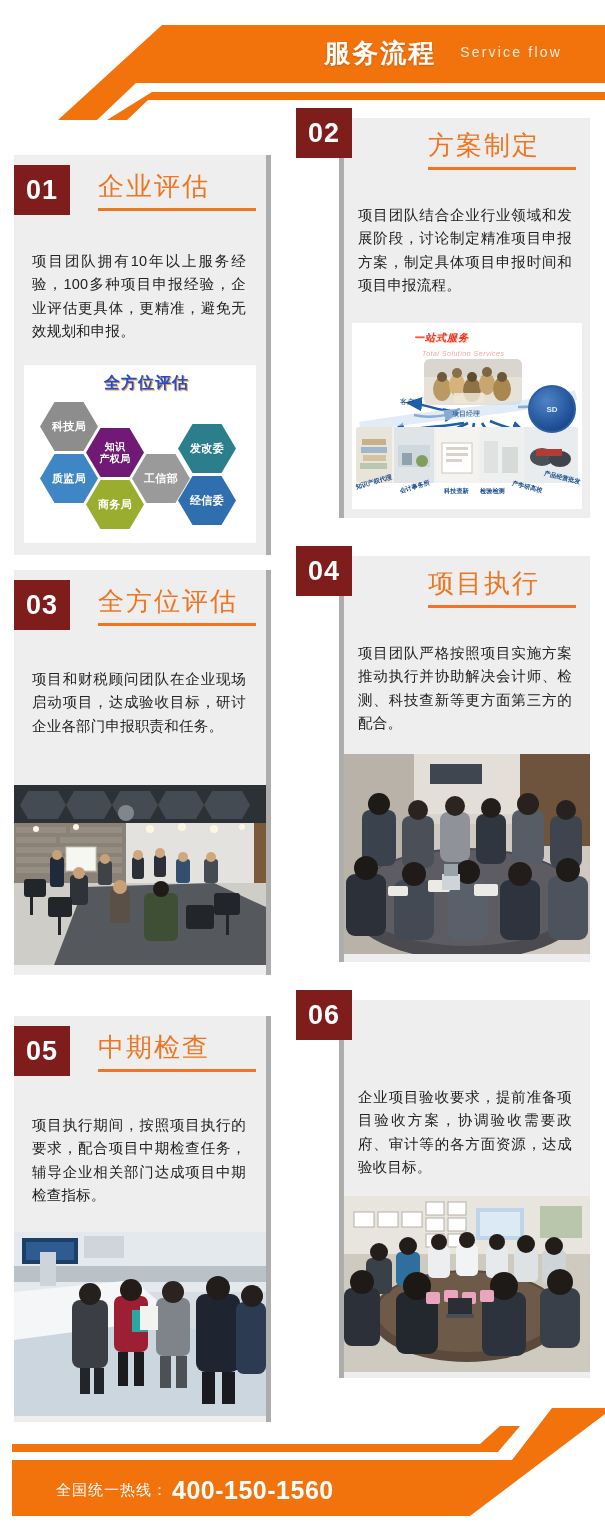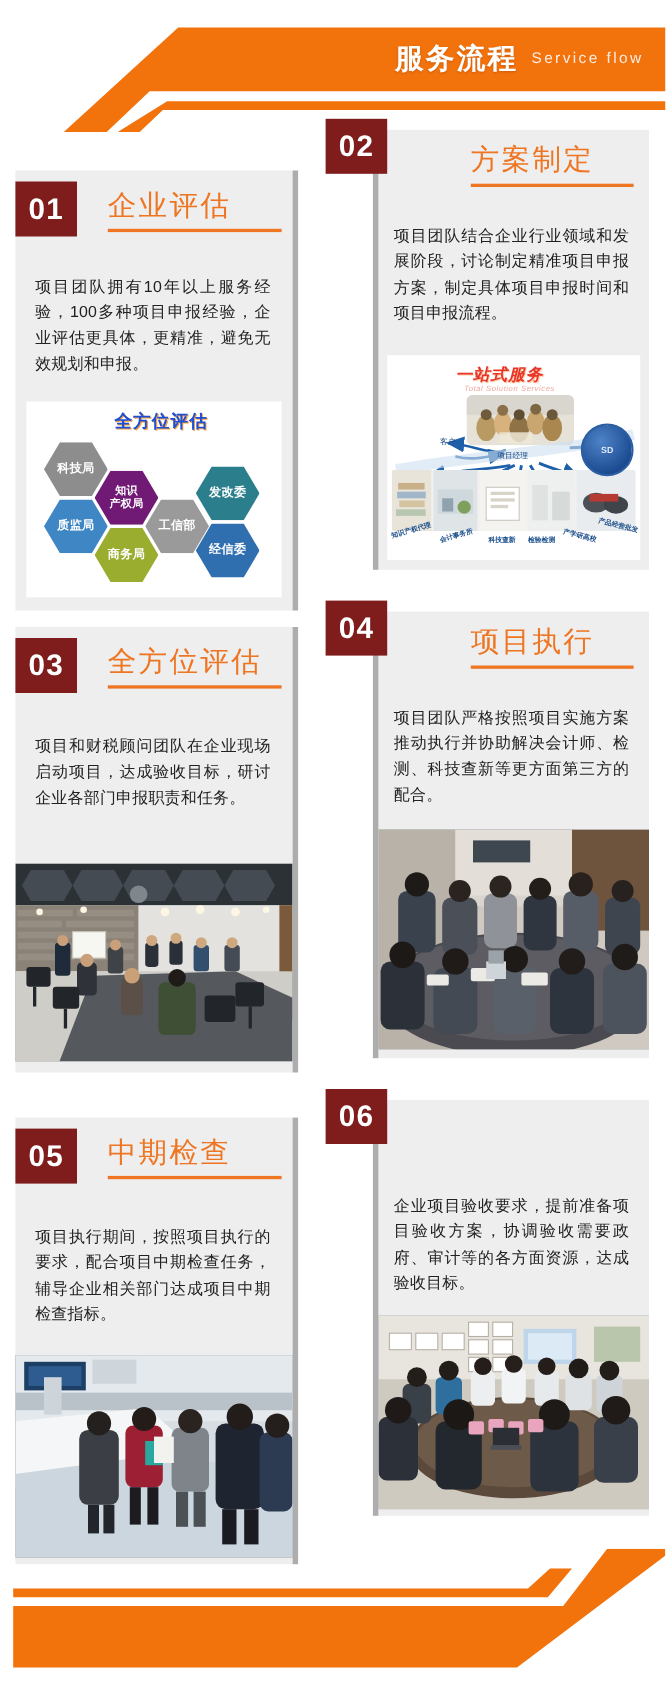--- a/index.html
+++ b/index.html
@@ -10,21 +10,21 @@
     overflow:hidden;position:relative;
   }
   .page{position:relative;width:605px;height:1538px;overflow:hidden;}
 
   
   .header{position:absolute;left:0;top:0;width:605px;height:120px;}
   .header svg{position:absolute;left:0;top:0;}
   .hdr-title-wrap{
     position:absolute;left:0;top:24px;width:605px;height:58px;
     display:flex;align-items:center;justify-content:flex-end;
-    padding-right:20px;box-sizing:border-box;gap:12px;
+    padding-right:43px;box-sizing:border-box;gap:24px;
   }
   .hdr-cn{
     color:#ffffff;font-size:26px;font-weight:bold;letter-spacing:2px;
     line-height:1;text-shadow:0 1px 2px rgba(140,50,0,.35);
   }
   .hdr-en{
     color:#fdece0;font-size:14px;letter-spacing:2.2px;line-height:1;
     font-weight:400;padding-bottom:2px;
   }
 
@@ -72,21 +72,21 @@
     position:absolute;width:58px;height:51px;
     clip-path:polygon(25% 2%,75% 2%,100% 50%,75% 98%,25% 98%,0% 50%);
     display:flex;align-items:center;justify-content:center;
     color:#ffffff;font-size:11px;font-weight:bold;text-align:center;
     line-height:1.15;letter-spacing:0.3px;
   }
 
   
   .osbox{position:absolute;background:#ffffff;overflow:hidden;}
   .os-title{
-    position:absolute;font-size:15px;font-weight:bold;font-style:italic;
+    position:absolute;font-size:10px;font-weight:bold;font-style:italic;
     color:#E8342A;letter-spacing:1px;white-space:nowrap;
     text-shadow:1px 1px 0 #ffd0a8;
   }
   .os-sub{
     position:absolute;font-size:7px;font-style:italic;color:#f0a9a0;
     letter-spacing:.5px;white-space:nowrap;
   }
   .os-photo{position:absolute;border-radius:6px;}
   .os-lbl{position:absolute;font-size:6.2px;color:#1b4f8c;white-space:nowrap;font-weight:bold;}
   .os-lbl.rot{transform:rotate(-16deg);transform-origin:left center;}
@@ -493,15 +493,19 @@
         <rect x="102" y="118" width="28" height="4" fill="#4a4f56"></rect>
       </svg>
     </div>
   </div>
 
   <div class="footer">
     <svg width="605" height="130" viewBox="0 0 605 130" aria-hidden="true">
       <polygon points="12,36 480,36 500,18 520,18 498,44 12,44" fill="#F2720C"></polygon>
       <polygon points="12,52 512,52 552,0 605,0 605,6 470,108 12,108" fill="#F2720C"></polygon>
     </svg>
+    <div class="ftr-text-wrap">
+      <span class="ftr-label">全国统一热线：</span>
+      <span class="ftr-phone">400-150-1560</span>
+    </div>
   </div>
 
 </div>
 
 </body></html>

